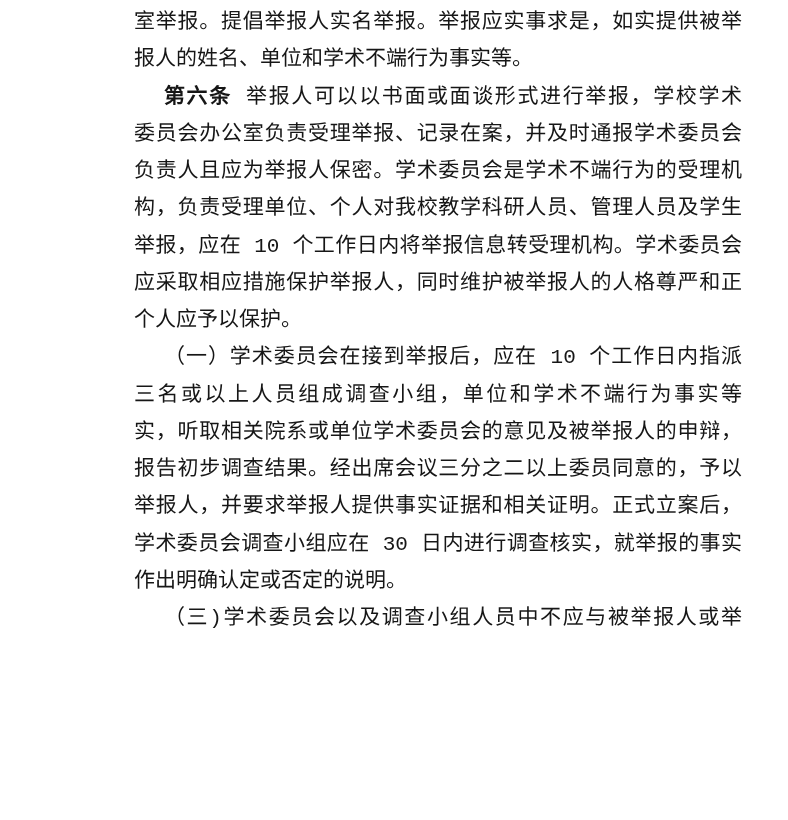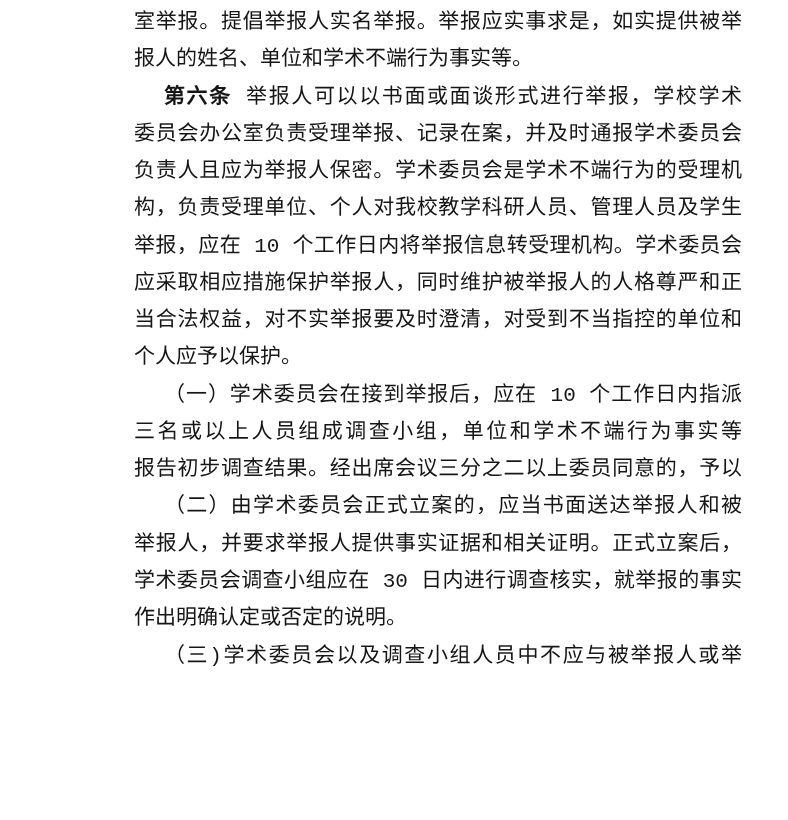--- a/index.html
+++ b/index.html
@@ -50,24 +50,23 @@
 <div class="page">
   <div class="text-block">
     <div class="line">室举报。提倡举报人实名举报。举报应实事求是，如实提供被举</div>
     <div class="line end">报人的姓名、单位和学术不端行为事实等。</div>
     <div class="line indent"><b>第六条</b><span> 举报人可以以书面或面谈形式进行举报，学校学术</span></div>
     <div class="line">委员会办公室负责受理举报、记录在案，并及时通报学术委员会</div>
     <div class="line">负责人且应为举报人保密。学术委员会是学术不端行为的受理机</div>
     <div class="line">构，负责受理单位、个人对我校教学科研人员、管理人员及学生</div>
     <div class="line">举报，应在 10 个工作日内将举报信息转受理机构。学术委员会</div>
     <div class="line">应采取相应措施保护举报人，同时维护被举报人的人格尊严和正</div>
-    <div class="line">当合法权益，对不实举报要及时澄清，对受到不当指控的单位和</div>
     <div class="line end">个人应予以保护。</div>
     <div class="line indent">（一）学术委员会在接到举报后，应在 10 个工作日内指派</div>
     <div class="line">三名或以上人员组成调查小组，单位和学术不端行为事实等</div>
+    <div class="line">实，听取相关院系或单位学术委员会的意见及被举报人的申辩，</div>
     <div class="line">报告初步调查结果。经出席会议三分之二以上委员同意的，予以</div>
-    <div class="line indent">（二）由学术委员会正式立案的，应当书面送达举报人和被</div>
     <div class="line">举报人，并要求举报人提供事实证据和相关证明。正式立案后，</div>
     <div class="line">学术委员会调查小组应在 30 日内进行调查核实，就举报的事实</div>
     <div class="line end">作出明确认定或否定的说明。</div>
     <div class="line indent">（三)学术委员会以及调查小组人员中不应与被举报人或举</div>
   </div>
 </div>
 
 </body></html>

